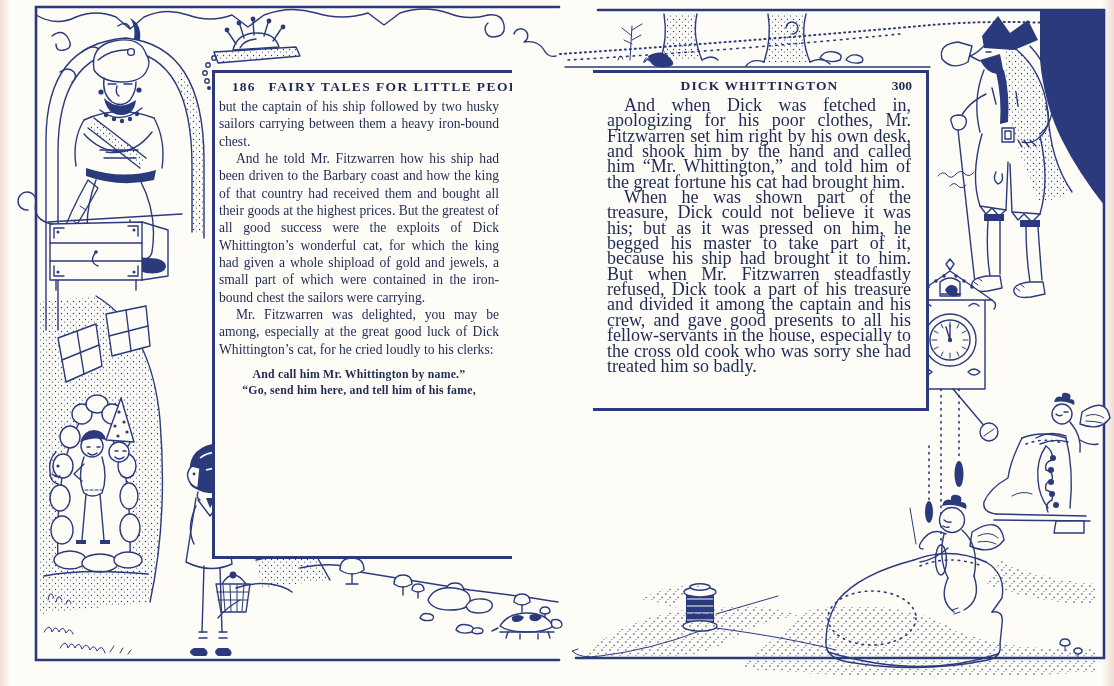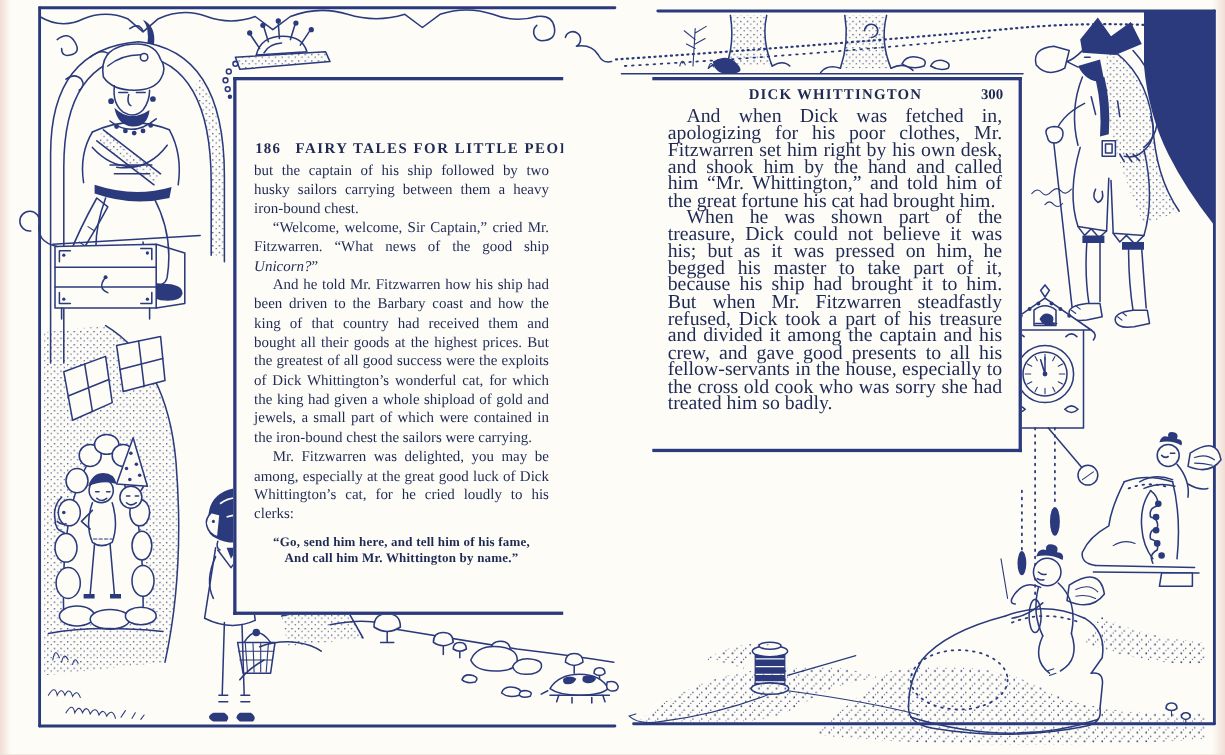--- a/index.html
+++ b/index.html
@@ -15,25 +15,25 @@
   .fb{fill:#2b3a7d;stroke:none;}
   .wb{fill:#fdfcf7;stroke:#2b3a7d;stroke-width:1.4;stroke-linejoin:round;}
   .sp{fill:url(#stip);stroke:none;}
   .sd{fill:url(#sand);stroke:none;}
   .dt{stroke:#2b3a7d;fill:none;stroke-width:2;stroke-dasharray:1 4;stroke-linecap:round;}
   .dt2{stroke:#2b3a7d;fill:none;stroke-width:1.6;stroke-dasharray:1.5 5;stroke-linecap:round;}
   .textbox{position:absolute;background:#fdfcf7;box-sizing:border-box;overflow:hidden;}
   .box-left{left:212px;top:70px;width:300px;height:489px;border:3px solid #2b3a7d;border-right:none;}
   .box-right{left:593px;top:70px;width:336px;height:341px;border:3px solid #2b3a7d;border-left:none;}
   .pghead{font-weight:bold;font-size:13.5px;letter-spacing:1.1px;white-space:nowrap;}
-  .box-left .pghead{display:flex;align-items:baseline;gap:13px;padding:6px 12px 0 17px;margin-top:48px;}
+  .box-left .pghead{display:flex;align-items:baseline;gap:13px;padding:6px 12px 0 17px;}
   .box-left .pghead .ttl{margin:0 auto 0 0;letter-spacing:1.4px;}
   .box-right .pghead{position:relative;text-align:center;padding-top:5px;}
   .box-right .pghead .num{position:absolute;right:14px;top:5px;letter-spacing:0;}
-  .body-l{padding:3px 13px 0 16px;font-size:13.6px;line-height:17.35px;}
+  .body-l{padding:3px 13px 0 4px;font-size:13.6px;line-height:17.35px;}
   .body-r{padding:4px 15px 0 14px;font-size:18px;line-height:15.35px;}
   .body-l p,.body-r p{margin:0;text-align:justify;text-indent:17px;}
   p.noind{text-indent:0;}
   .verse{margin-top:9px;text-align:center;font-size:11.8px;line-height:15.5px;font-weight:bold;letter-spacing:.2px;}
 </style>
 </head>
 <body>
 
 <div class="stage">
 
@@ -481,26 +481,25 @@
     </g>
   </svg>
 
   <div class="textbox box-left">
     <div class="pghead">
       <span class="num">186</span>
       <span class="ttl">FAIRY TALES FOR LITTLE PEOPLE</span>
     </div>
     <div class="body-l">
       <p class="noind">but the captain of his ship followed by two husky sailors carrying between them a heavy iron-bound chest.</p>
-      <p><span>“Welcome, welcome, Sir Captain,” cried Mr. Fitzwarren.  “What news of the good ship </span><i>Unicorn?</i><span>”</span></p>
       <p>And he told Mr. Fitzwarren how his ship had been driven to the Barbary coast and how the king of that country had received them and bought all their goods at the highest prices.  But the greatest of all good success were the exploits of Dick Whittington’s wonderful cat, for which the king had given a whole shipload of gold and jewels, a small part of which were contained in the iron-bound chest the sailors were carrying.</p>
       <p>Mr. Fitzwarren was delighted, you may be among, especially at the great good luck of Dick Whittington’s cat, for he cried loudly to his clerks:</p>
       <div class="verse">
+        <div>And call him Mr. Whittington by name.”</div>
         <div>“Go, send him here, and tell him of his fame,</div>
-        <div>And call him Mr. Whittington by name.”</div>
       </div>
     </div>
   </div>
 
   <div class="textbox box-right">
     <div class="pghead">
       <span class="ttl">DICK WHITTINGTON</span>
       <span class="num">300</span>
     </div>
     <div class="body-r">

